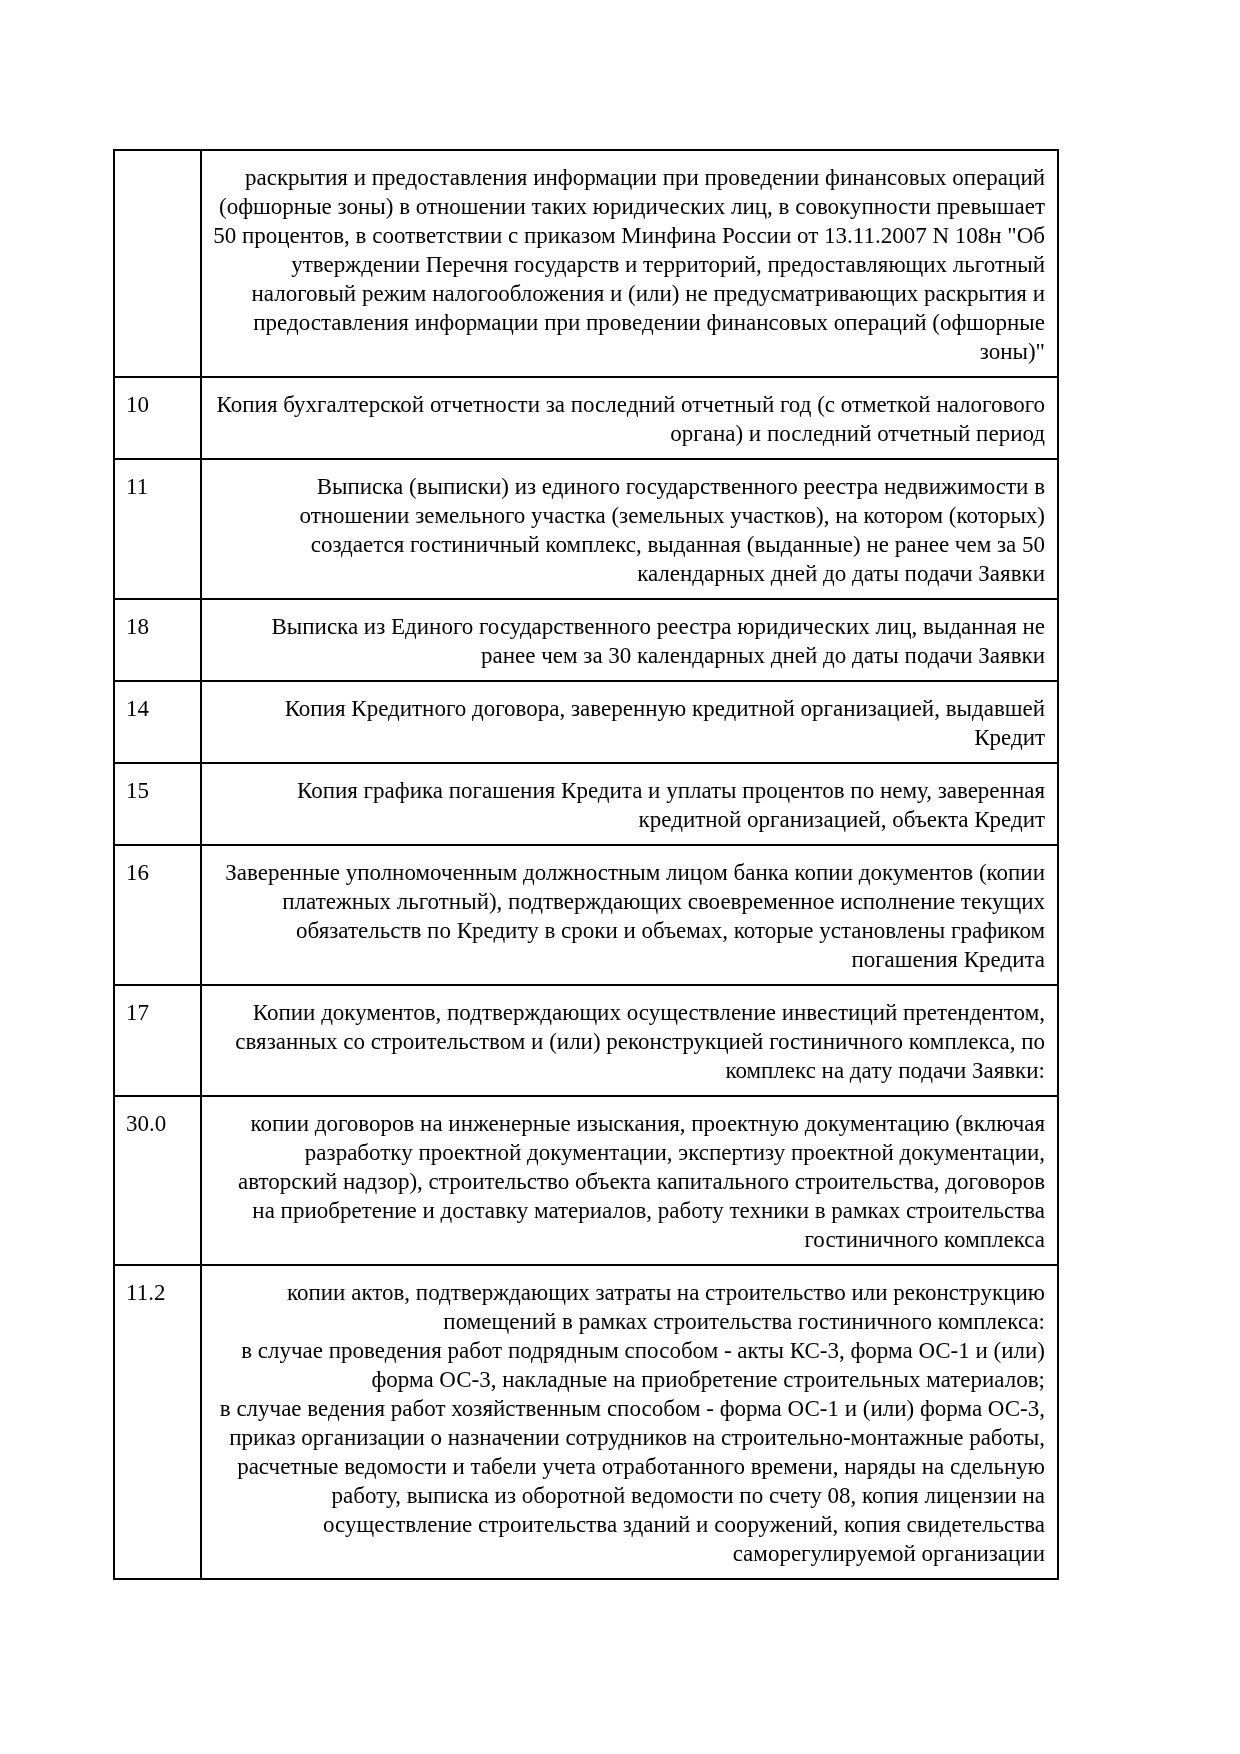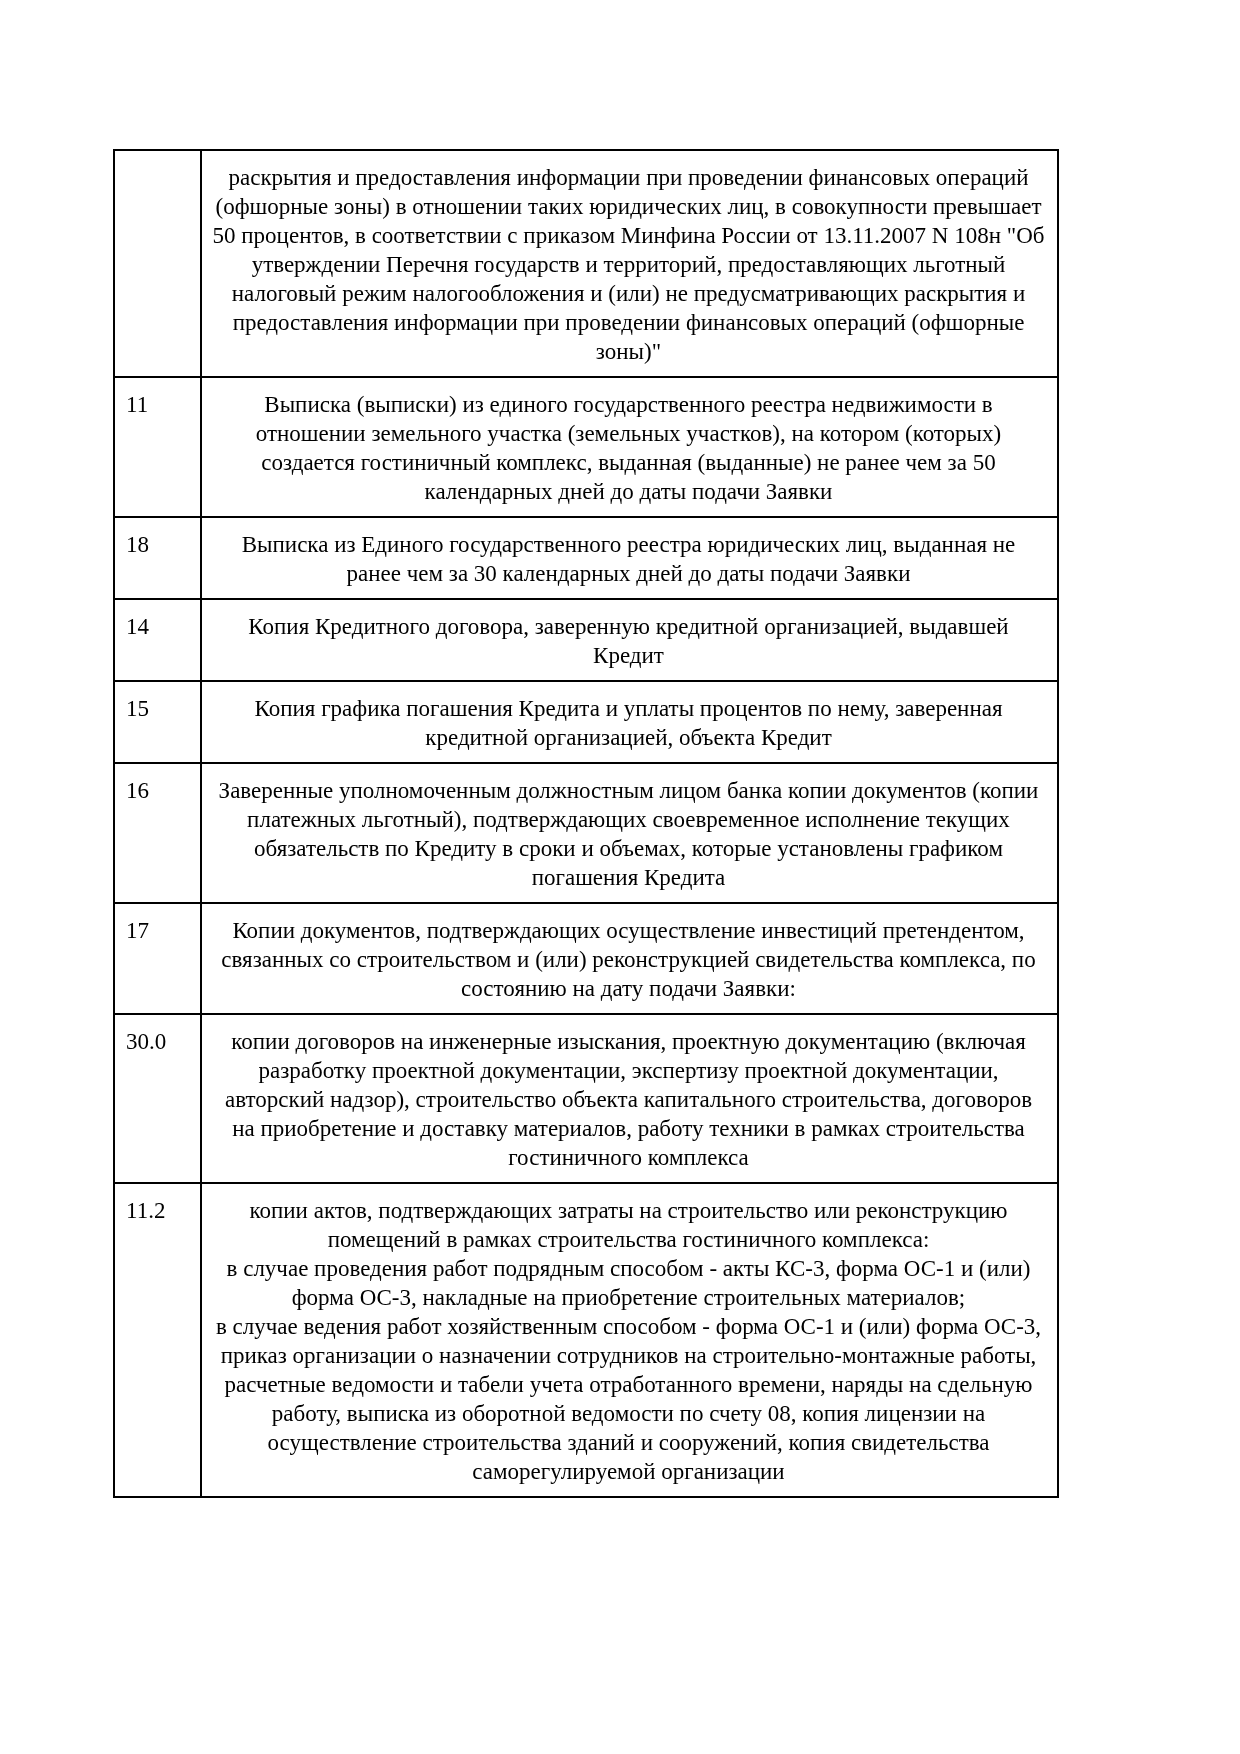--- a/index.html
+++ b/index.html
@@ -31,36 +31,40 @@
     line-height: 29px;
     color: #000000;
   }
   td.num-cell {
     width: 87px;
     padding: 12px 4px 10px 11px;
   }
   td.txt-cell {
     padding: 12px 12px 10px 10px;
     white-space: pre-line;
-    text-align: center;
+    text-align: right;
   }
 </style>
 </head>
 <body>
 
 <div class="page">
   <table class="doc-table">
     <colgroup>
       <col style="width:87px">
       <col style="width:857px">
     </colgroup>
     <tbody>
       <tr>
         <td class="num-cell"></td>
         <td class="txt-cell">раскрытия и предоставления информации при проведении финансовых операций (офшорные зоны) в отношении таких юридических лиц, в совокупности превышает 50 процентов, в соответствии с приказом Минфина России от 13.11.2007 N 108н "Об утверждении Перечня государств и территорий, предоставляющих льготный налоговый режим налогообложения и (или) не предусматривающих раскрытия и предоставления информации при проведении финансовых операций (офшорные зоны)"</td>
+      </tr>
+      <tr>
+        <td class="num-cell">10</td>
+        <td class="txt-cell">Копия бухгалтерской отчетности за последний отчетный год (с отметкой налогового органа) и последний отчетный период</td>
       </tr>
       <tr>
         <td class="num-cell">11</td>
         <td class="txt-cell">Выписка (выписки) из единого государственного реестра недвижимости в отношении земельного участка (земельных участков), на котором (которых) создается гостиничный комплекс, выданная (выданные) не ранее чем за 50 календарных дней до даты подачи Заявки</td>
       </tr>
       <tr>
         <td class="num-cell">18</td>
         <td class="txt-cell">Выписка из Единого государственного реестра юридических лиц, выданная не ранее чем за 30 календарных дней до даты подачи Заявки</td>
       </tr>
       <tr>
@@ -70,21 +74,21 @@
       <tr>
         <td class="num-cell">15</td>
         <td class="txt-cell">Копия графика погашения Кредита и уплаты процентов по нему, заверенная кредитной организацией, объекта Кредит</td>
       </tr>
       <tr>
         <td class="num-cell">16</td>
         <td class="txt-cell">Заверенные уполномоченным должностным лицом банка копии документов (копии платежных льготный), подтверждающих своевременное исполнение текущих обязательств по Кредиту в сроки и объемах, которые установлены графиком погашения Кредита</td>
       </tr>
       <tr>
         <td class="num-cell">17</td>
-        <td class="txt-cell">Копии документов, подтверждающих осуществление инвестиций претендентом, связанных со строительством и (или) реконструкцией свидетельства комплекса, по состоянию на дату подачи Заявки:</td>
+        <td class="txt-cell">Копии документов, подтверждающих осуществление инвестиций претендентом, связанных со строительством и (или) реконструкцией гостиничного комплекса, по комплекс на дату подачи Заявки:</td>
       </tr>
       <tr>
         <td class="num-cell">30.0</td>
         <td class="txt-cell">копии договоров на инженерные изыскания, проектную документацию (включая разработку проектной документации, экспертизу проектной документации, авторский надзор), строительство объекта капитального строительства, договоров на приобретение и доставку материалов, работу техники в рамках строительства гостиничного комплекса</td>
       </tr>
       <tr>
         <td class="num-cell">11.2</td>
         <td class="txt-cell">копии актов, подтверждающих затраты на строительство или реконструкцию помещений в рамках строительства гостиничного комплекса:
 в случае проведения работ подрядным способом - акты КС‑3, форма ОС‑1 и (или) форма ОС‑3, накладные на приобретение строительных материалов;
 в случае ведения работ хозяйственным способом - форма ОС‑1 и (или) форма ОС‑3, приказ организации о назначении сотрудников на строительно‑монтажные работы, расчетные ведомости и табели учета отработанного времени, наряды на сдельную работу, выписка из оборотной ведомости по счету 08, копия лицензии на осуществление строительства зданий и сооружений, копия свидетельства саморегулируемой организации</td>

